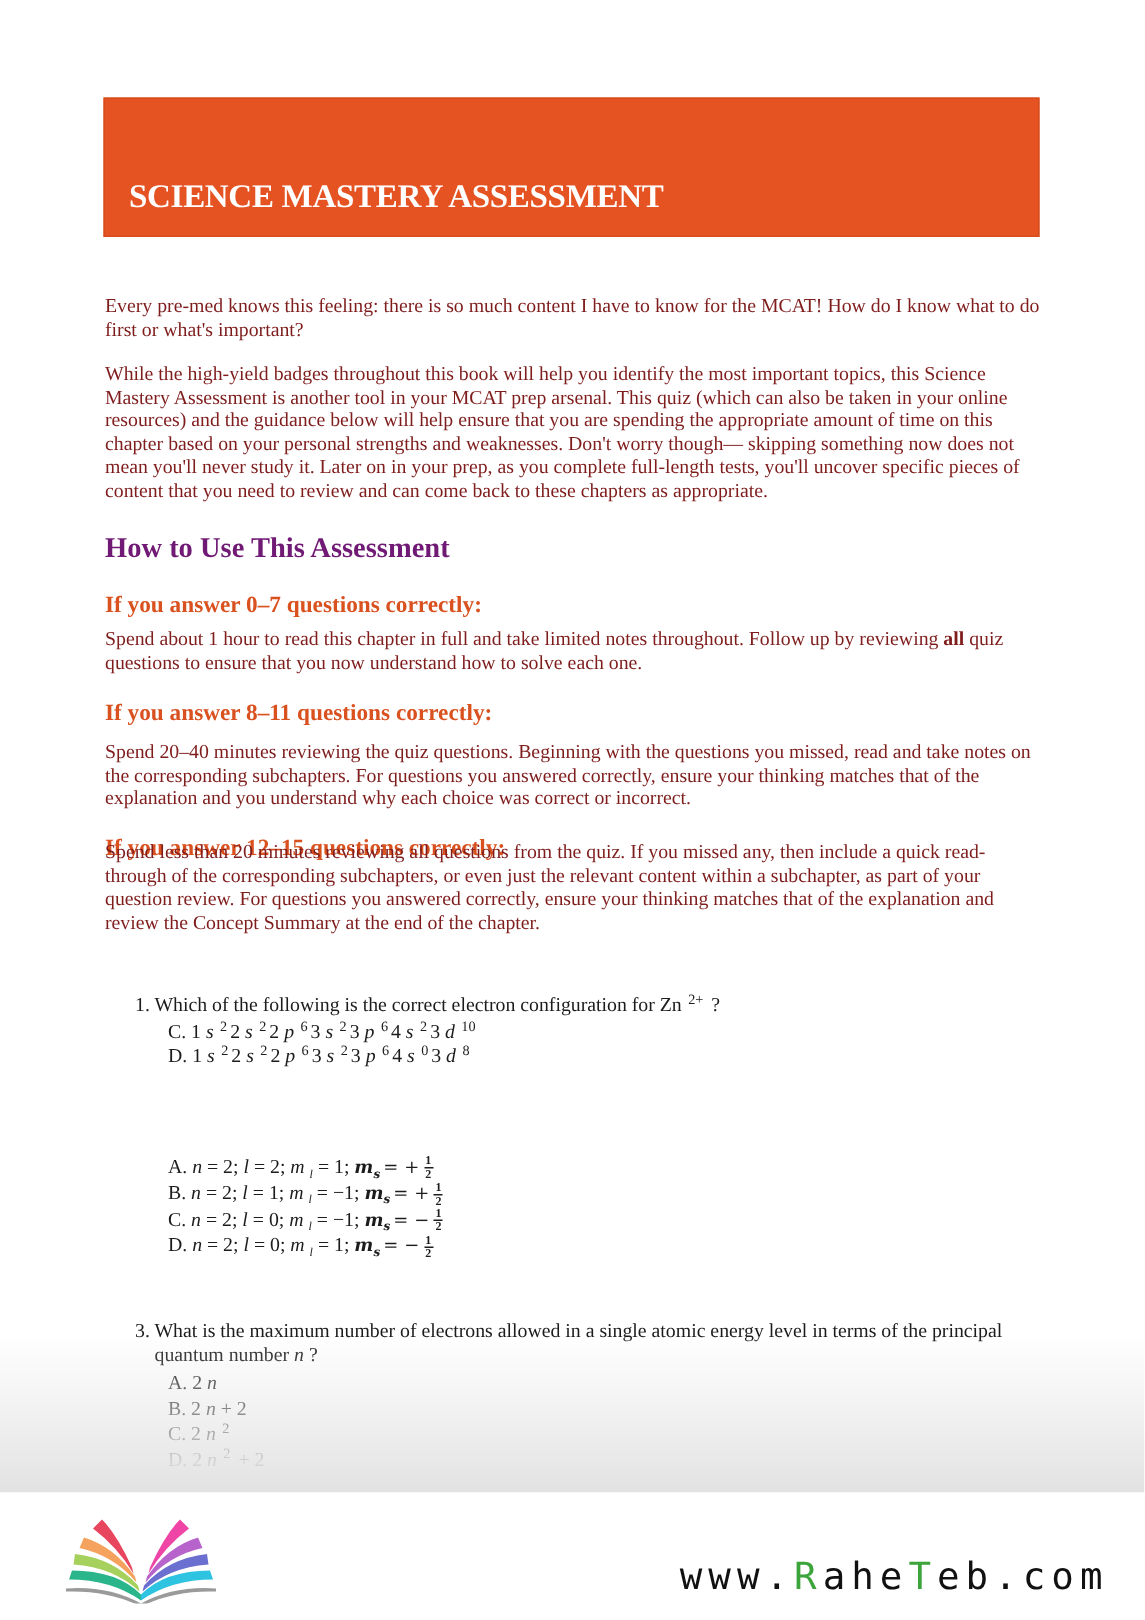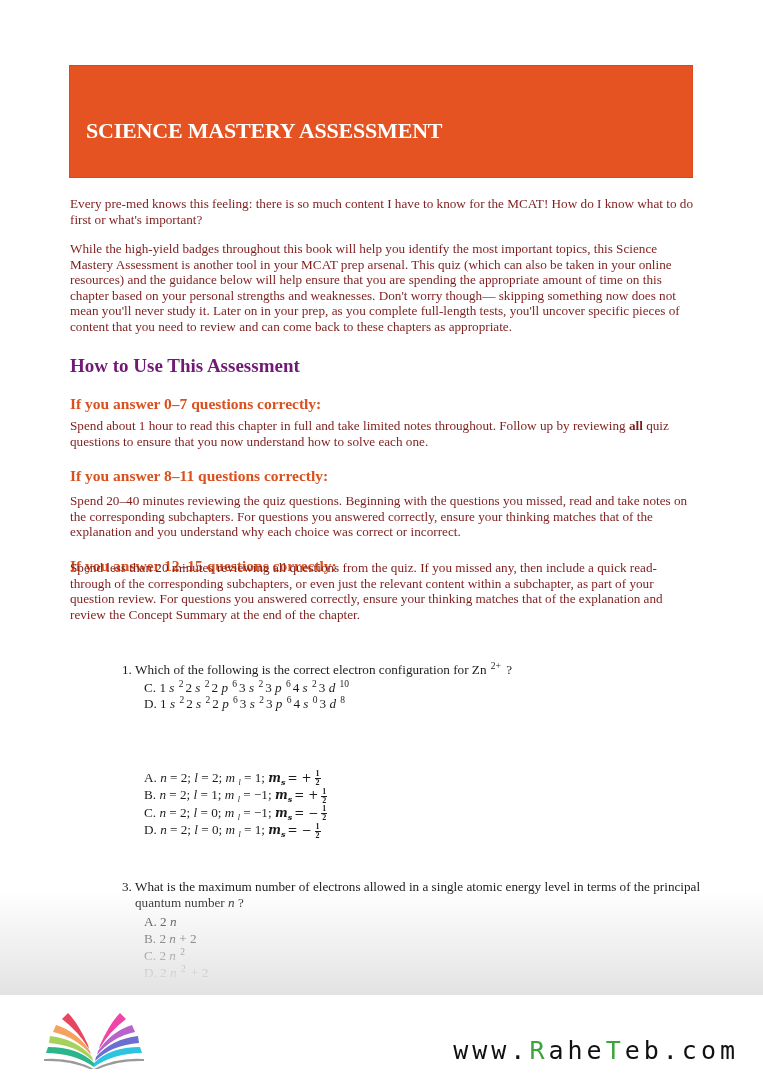--- a/index.html
+++ b/index.html
@@ -7,21 +7,21 @@
   body { position: relative; font-family: "Liberation Serif", serif; color: #1a1a1a; }
 
   .page { position: absolute; left: 0; top: 0; width: 763px; height: 995px; background: #ffffff; }
   .page-fade {
     position: absolute; left: 0; top: 890px; width: 763px; height: 105px;
     background: linear-gradient(to bottom, rgba(255,255,255,0) 0%, rgba(230,230,230,0.9) 80%, #e2e2e2 100%);
     pointer-events: none;
   }
 
   .banner {
-    position: absolute; left: 69px; top: 65px; width: 624px; height: 113px;
+    position: absolute; left: 69px; top: 65px; width: 624px; height: 93px;
     background: #e55322;
     border: 1px solid #d64a1c;
   }
   .banner-title {
     position: absolute; left: 16px; top: 52px;
     font-family: "Liberation Serif", serif; font-weight: bold;
     font-size: 22px; color: #ffffff; letter-spacing: -0.2px;
   }
 
   .content { position: absolute; left: 70px; top: 196px; width: 624px; }
@@ -33,21 +33,21 @@
     position: absolute; top: 159px; font-weight: bold; font-size: 19px; color: #701a75;
   }
   .h-sub { font-weight: bold; font-size: 15.5px; color: #d9511f; position: absolute; }
   .h1s { top: 199px; }
   .b1 { position: absolute; top: 222px; }
   .h2s { top: 271px; }
   .b2 { position: absolute; top: 297px; }
   .h3s { top: 361px; }
   .b3 { position: absolute; top: 364px; }
 
-  .question { position: absolute; left: 90px; font-size: 13.2px; line-height: 15.6px; color: #1c1c1c; margin-left: 32px; }
+  .question { position: absolute; left: 90px; font-size: 13.2px; line-height: 15.6px; color: #1c1c1c; }
   .q1 { top: 662px; }
   .q2 { top: 768px; }
   .q3 { top: 879px; width: 610px; }
   .q-stem { display: block; }
   .q-stem .indent { display: block; padding-left: 13px; }
   .options { padding-left: 22px; margin-top: 2px; }
   .opt { display: block; line-height: 16.4px; white-space: nowrap; }
   .q3 .options { padding-left: 22px; margin-top: 3px; }
   .q3 .opt { line-height: 17px; }
   i.v { font-style: italic; }

